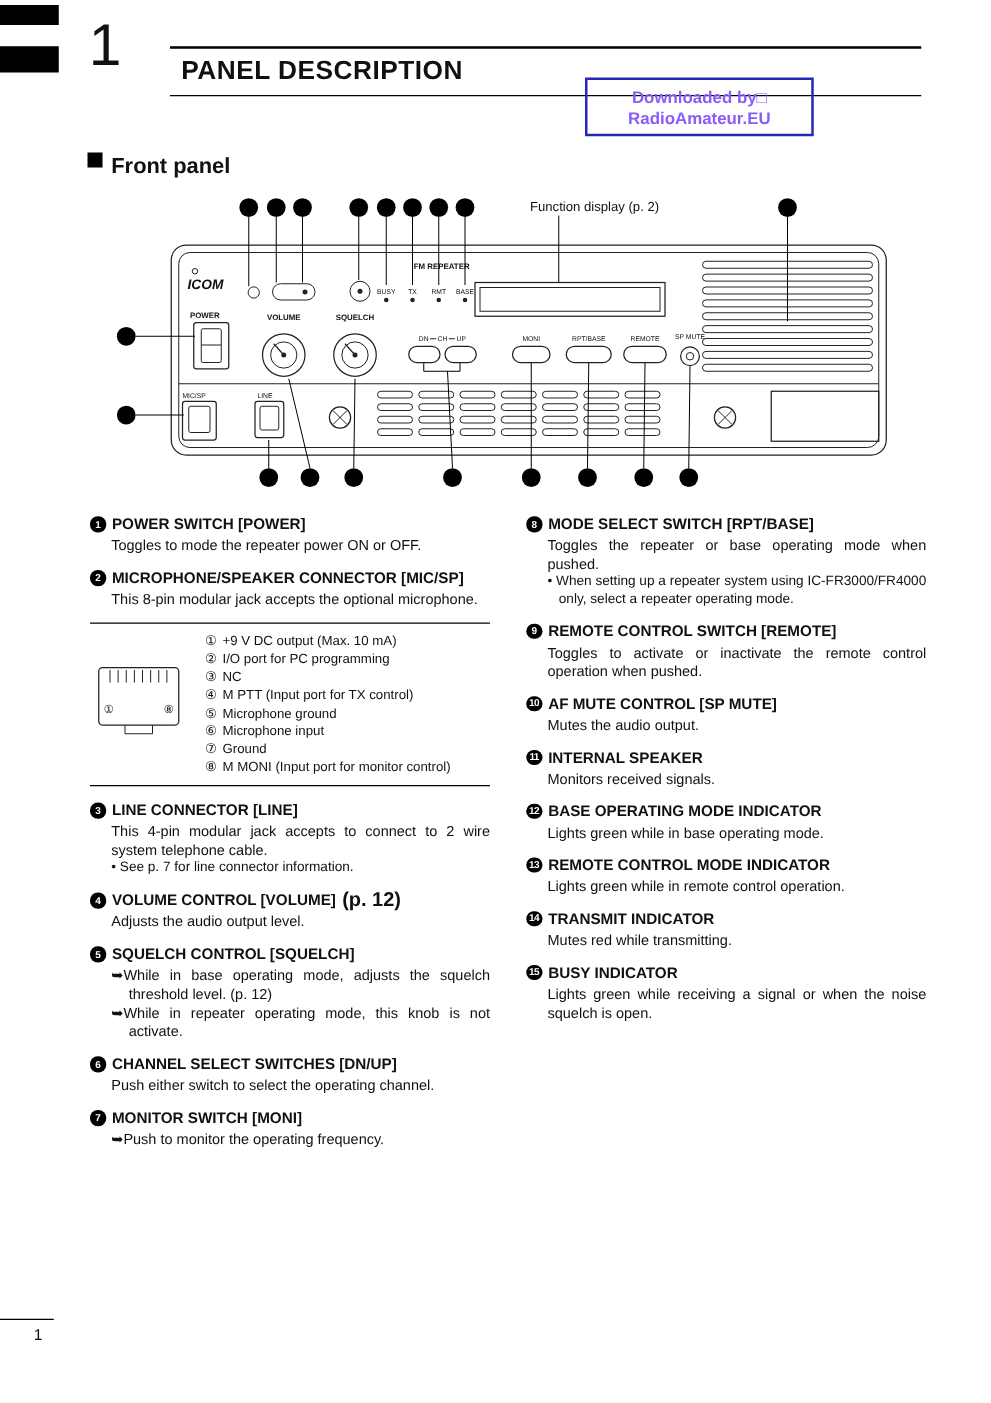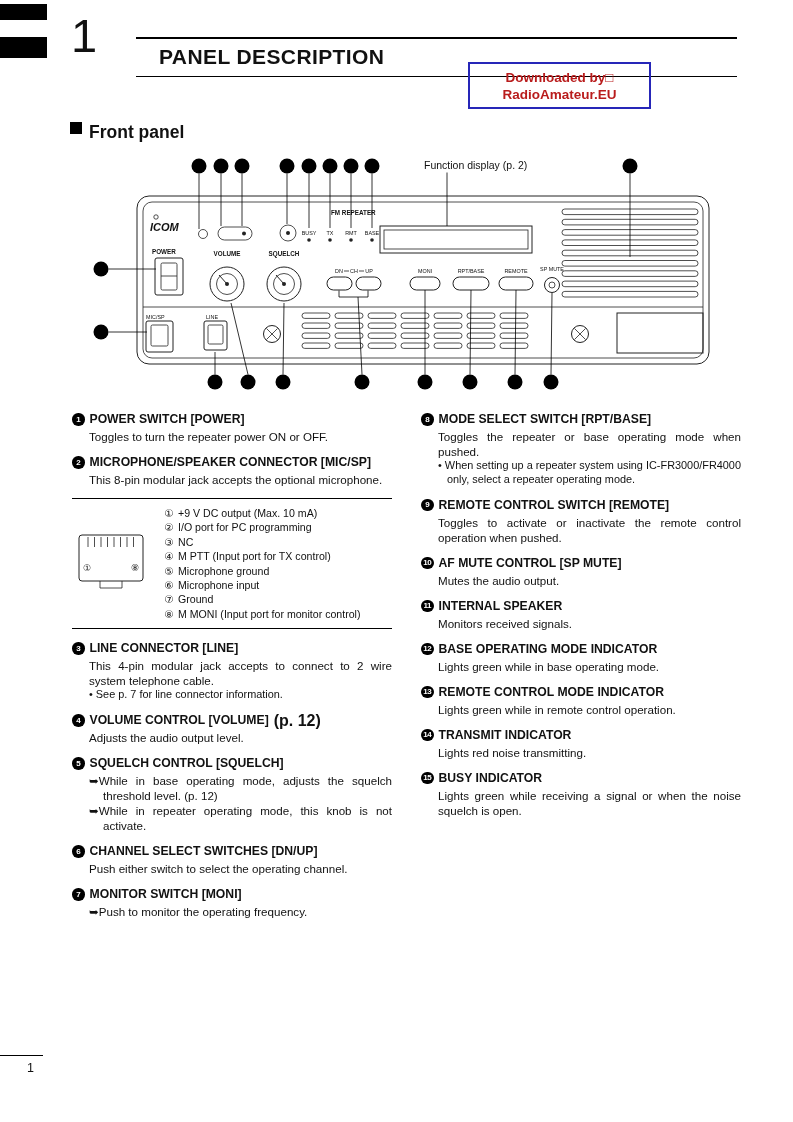--- a/index.html
+++ b/index.html
@@ -8,23 +8,23 @@
     font-family:"Liberation Sans","DejaVu Sans",sans-serif;overflow:hidden;
   }
   .abs{position:absolute;}
   .tab{background:#000;left:0;width:47px;}
   #tab1{top:4px;height:16px;}
   #tab2{top:37px;height:21px;}
   .chapter{left:71px;top:12px;font-size:47px;font-weight:400;line-height:1;}
   .rule{left:136px;width:601px;background:#000;}
   #rule-top{top:37px;height:2px;}
   #rule-bot{top:76px;height:1px;}
-  .title{left:159px;top:45px;font-size:21px;font-weight:700;letter-spacing:.4px;}
+  .title{left:145px;top:45px;font-size:21px;font-weight:700;letter-spacing:.4px;}
   .dl-box{
-    left:468px;top:62px;width:179px;height:43px;border:2px solid #2626b8;color:#b91c1c;
+    left:468px;top:62px;width:179px;height:43px;border:2px solid #2626b8;color:#8b5cf6;
     font-weight:700;font-size:13.5px;display:flex;flex-direction:column;align-items:center;
     justify-content:center;line-height:17px;
   }
   .front-heading{left:70px;top:122px;font-size:17.5px;font-weight:700;display:flex;align-items:flex-start;gap:7px;}
   .sq{width:12px;height:12px;background:#000;display:inline-block;}
   .diagram{left:0;top:150px;}
   .columns{left:72px;top:412px;width:670px;display:flex;gap:29px;}
   .col{width:320px;}
   .sec{margin-bottom:11px;}
   .sec-head{display:flex;align-items:flex-start;gap:5px;font-size:12.2px;font-weight:700;line-height:15px;margin-bottom:2px;}
@@ -348,21 +348,21 @@
 
 <div class="abs columns">
   <div class="col">
     <div id="left-secs-a">
         <div class="sec">
           <div class="sec-head">
             <span class="badge">1</span>
             <span>POWER SWITCH [POWER]</span>
           </div>
           <div class="sec-body">
-            <div class="line ">Toggles to turn the repeater power ON or OFF.</div>
+            <div class="line ">Toggles to mode the repeater power ON or OFF.</div>
           </div>
         </div>
         <div class="sec">
           <div class="sec-head">
             <span class="badge">2</span>
             <span>MICROPHONE/SPEAKER CONNECTOR [MIC/SP]</span>
           </div>
           <div class="sec-body">
             <div class="line ">This 8-pin modular jack accepts the optional microphone.</div>
           </div>
@@ -530,21 +530,21 @@
           <div class="sec-body">
             <div class="line ">Lights green while in remote control operation.</div>
           </div>
         </div>
         <div class="sec">
           <div class="sec-head">
             <span class="badge">14</span>
             <span>TRANSMIT INDICATOR</span>
           </div>
           <div class="sec-body">
-            <div class="line ">Lights red noise transmitting.</div>
+            <div class="line ">Mutes red while transmitting.</div>
           </div>
         </div>
         <div class="sec">
           <div class="sec-head">
             <span class="badge">15</span>
             <span>BUSY INDICATOR</span>
           </div>
           <div class="sec-body">
             <div class="line ">Lights green while receiving a signal or when the noise squelch is open.</div>
           </div>

